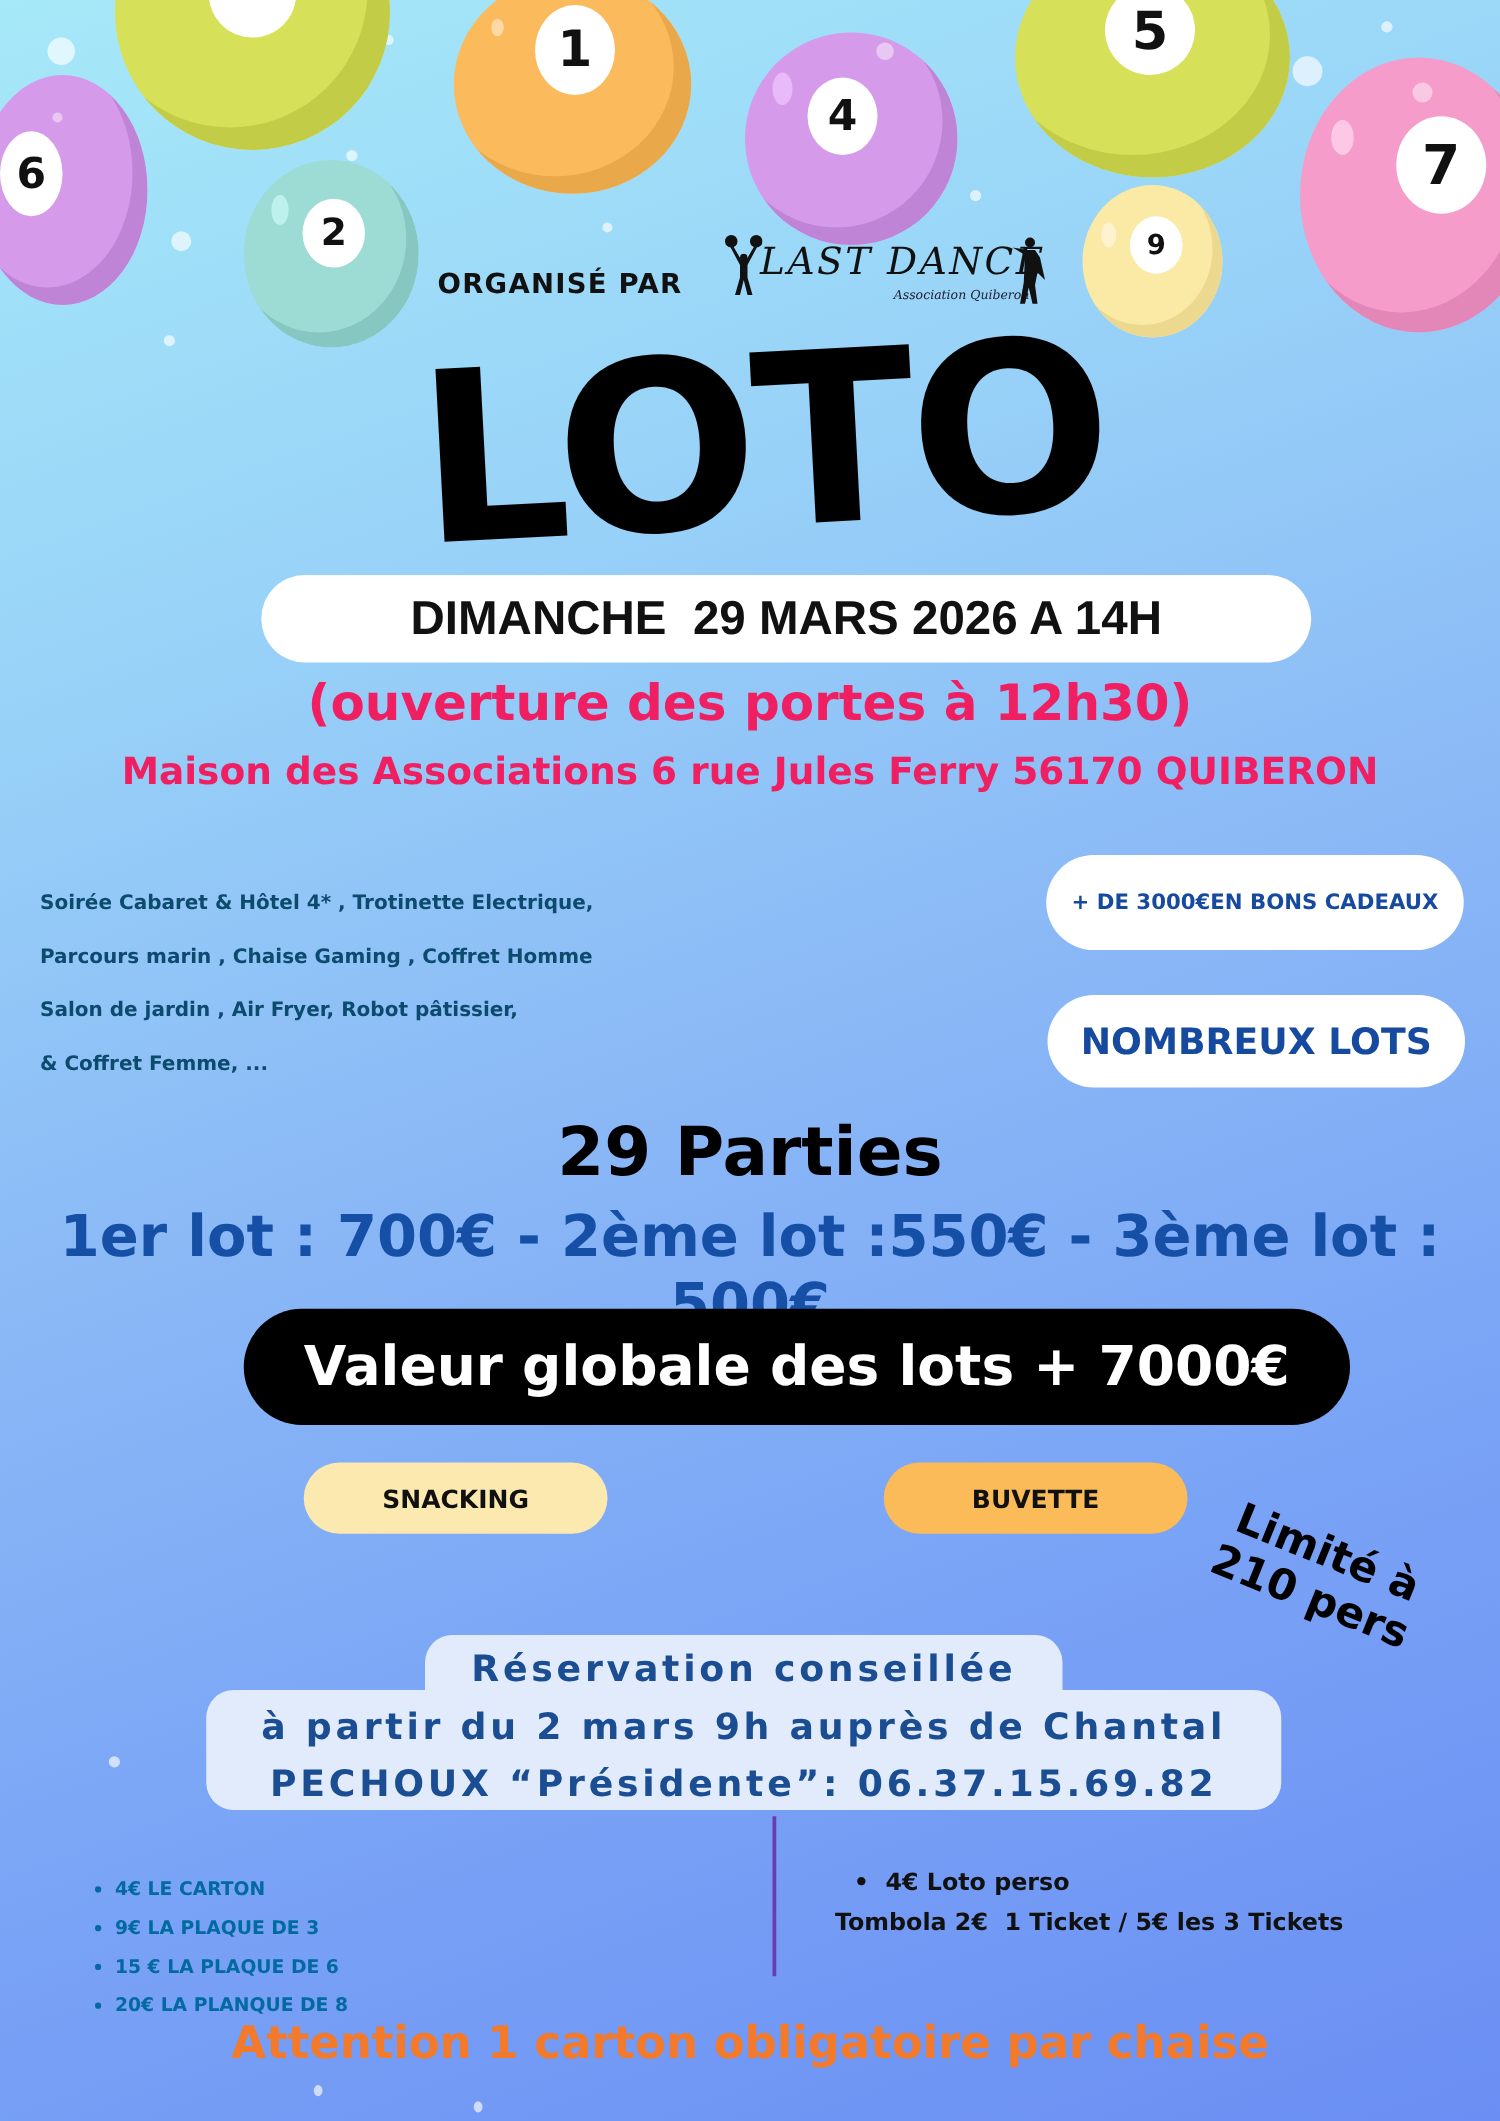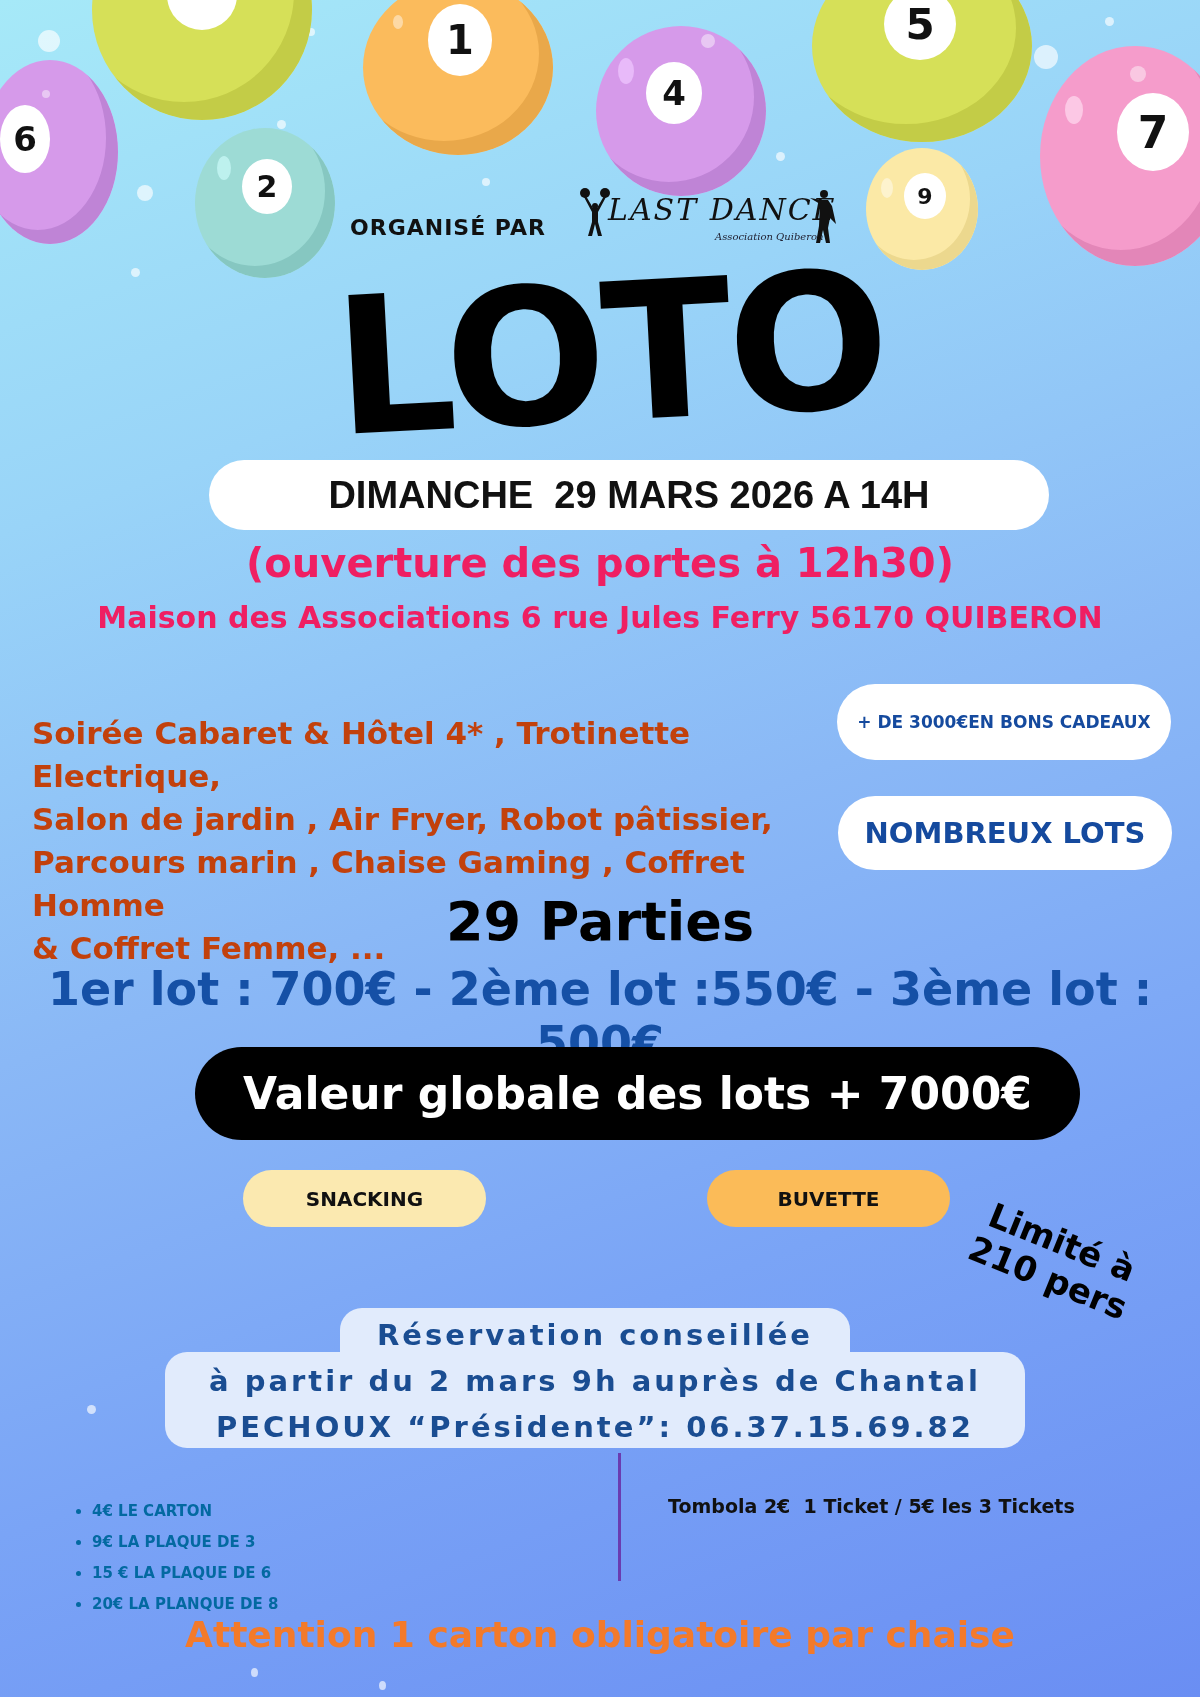--- a/index.html
+++ b/index.html
@@ -50,22 +50,22 @@
       display: flex; align-items: center; justify-content: center; text-align: center;
     }
     .date-pill { left: 209px; top: 444px; width: 840px; height: 70px;
       font-size: 38px; font-weight: bold; color: #111; font-family: "Liberation Sans", sans-serif; margin-top: 16px; }
 
     .pink1 { left: 0; width: 1200px; top: 540px; text-align: center; color: #ef1f62;
       font-size: 40px; font-weight: bold; font-family: "DejaVu Sans", sans-serif; }
     .pink2 { left: 0; width: 1200px; top: 600px; text-align: center; color: #ef1f62;
       font-size: 30px; font-weight: bold; font-family: "DejaVu Sans", sans-serif; }
 
-    .prizes { left: 32px; top: 700px; width: 760px; font-size: 31px; font-weight: bold;
-      color: #c2410c; line-height: 43px; font-family: "DejaVu Sans", sans-serif; margin-top: 12px; }
+    .prizes { left: 32px; top: 700px; width: 760px; font-size: 16px; font-weight: bold;
+      color: #0c4a6e; line-height: 43px; font-family: "DejaVu Sans", sans-serif; }
 
     .bons { left: 837px; top: 684px; width: 334px; height: 76px; 
       color: #154a9e; font-weight: bold; font-size: 17px; line-height: 24px; }
     .nombreux { left: 838px; top: 796px; width: 334px; height: 74px;
       color: #154a9e; font-weight: bold; font-size: 29px; }
 
     .parties { left: 0; width: 1200px; top: 890px; text-align: center; color: #000;
       font-size: 54px; font-weight: bold; font-family: "DejaVu Sans", sans-serif; }
     .lots { left: 0; width: 1200px; top: 962px; text-align: center; color: #1550a6;
       font-size: 46px; font-weight: bold; font-family: "DejaVu Sans", sans-serif; }
@@ -198,22 +198,22 @@
 
 <div class="pill date-pill">
   <span style="white-space:pre;">DIMANCHE  29 MARS 2026 A 14H</span>
 </div>
 
 <div class="abs pink1">(ouverture des portes à 12h30)</div>
 <div class="abs pink2">Maison des Associations 6 rue Jules Ferry 56170 QUIBERON</div>
 
 <div class="abs prizes">
   <div>Soirée Cabaret &amp; Hôtel 4* , Trotinette Electrique,</div>
+  <div>Parcours marin , Chaise Gaming , Coffret Homme</div>
   <div>Salon de jardin , Air Fryer, Robot pâtissier,</div>
-  <div>Parcours marin , Chaise Gaming , Coffret Homme</div>
   <div>&amp; Coffret Femme, ...</div>
 </div>
 
 <div class="pill bons">
   <span>+ DE 3000€</span>
   <span>EN BONS CADEAUX</span>
 </div>
 <div class="pill nombreux">
   <span>NOMBREUX LOTS</span>
 </div>
@@ -250,16 +250,17 @@
 <div class="abs tarifs">
   <ul>
     <li>4€ LE CARTON</li>
     <li>9€ LA PLAQUE DE 3</li>
     <li>15 € LA PLAQUE DE 6</li>
     <li>20€ LA PLANQUE  DE 8</li>
   </ul>
 </div>
 <div class="abs divider"></div>
 <div class="abs right-tarifs">
+  <div class="b">• &nbsp;<span>4€ Loto perso</span></div>
   <div style="white-space:pre;">Tombola 2€  1 Ticket / 5€ les 3 Tickets</div>
 </div>
 
 <div class="abs attention">Attention 1 carton obligatoire par chaise</div>
 
 </body></html>

